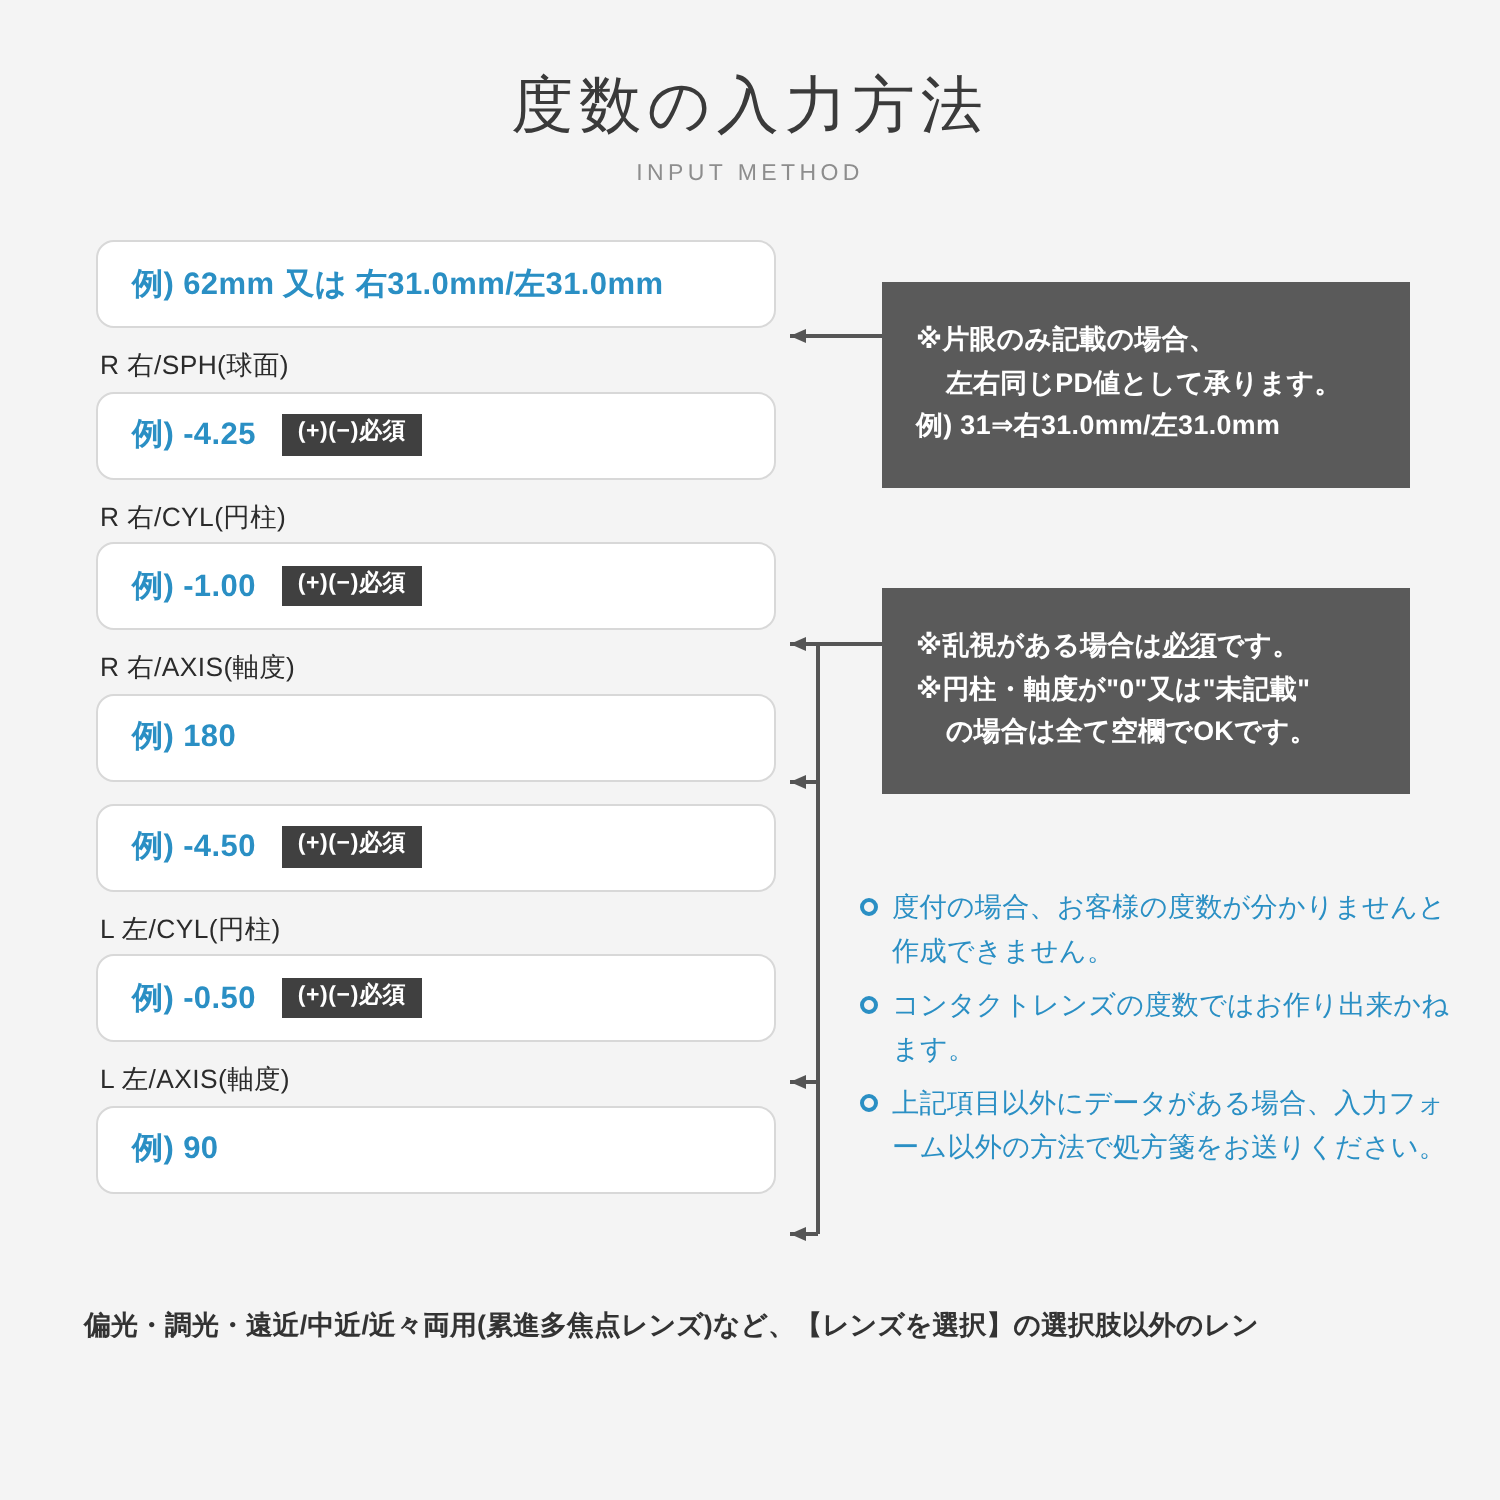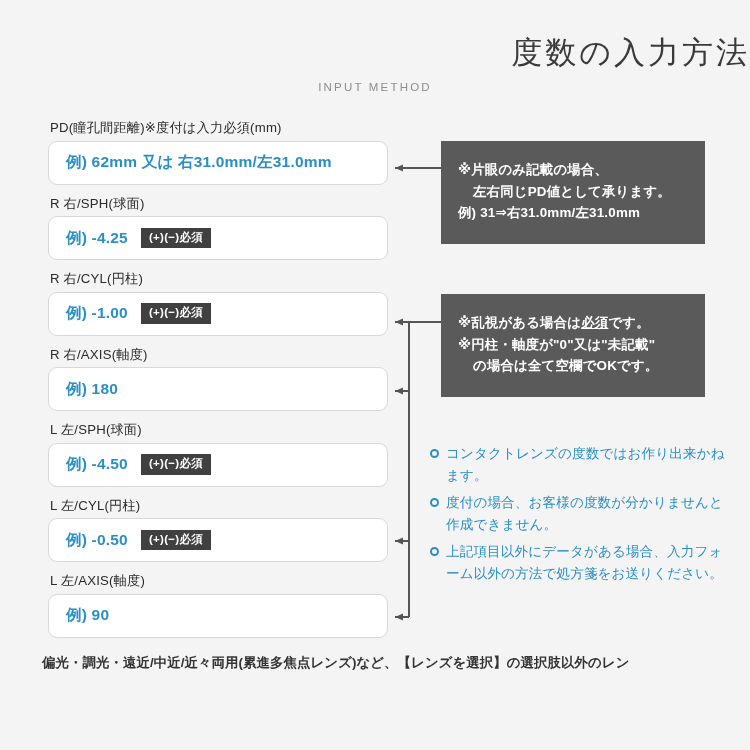--- a/index.html
+++ b/index.html
@@ -23,21 +23,20 @@
     left: 0;
     width: 750px;
     text-align: center;
   }
   .title {
     font-size: 31px;
     font-weight: 400;
     letter-spacing: 3px;
     color: #3a3a3a;
     line-height: 1.1;
-    text-align: right;
   }
   .subtitle {
     margin-top: 11px;
     font-size: 11.5px;
     letter-spacing: 2.2px;
     color: #8d8d8d;
     font-weight: 400;
   }
 
   
@@ -180,21 +179,20 @@
 <body>
 
 <div class="header">
   <div class="title">度数の入力方法</div>
   <div class="subtitle">INPUT METHOD</div>
 </div>
 
 <div class="form-col">
 
   <div class="field-block">
-    <div class="field-label">PD(瞳孔間距離)※度付は入力必須(mm)</div>
     <div class="field-box">
       <span class="field-ph">例) 62mm 又は 右31.0mm/左31.0mm</span>
     </div>
   </div>
 
   <div class="field-block">
     <div class="field-label">R 右/SPH(球面)</div>
     <div class="field-box">
       <span class="field-ph">例) -4.25</span>
       <span class="req-badge">(+)(−)必須</span>
@@ -210,21 +208,20 @@
   </div>
 
   <div class="field-block">
     <div class="field-label">R 右/AXIS(軸度)</div>
     <div class="field-box">
       <span class="field-ph">例) 180</span>
     </div>
   </div>
 
   <div class="field-block">
-    <div class="field-label">L 左/SPH(球面)</div>
     <div class="field-box">
       <span class="field-ph">例) -4.50</span>
       <span class="req-badge">(+)(−)必須</span>
     </div>
   </div>
 
   <div class="field-block">
     <div class="field-label">L 左/CYL(円柱)</div>
     <div class="field-box">
       <span class="field-ph">例) -0.50</span>
@@ -249,25 +246,25 @@
 
 <div class="callout" id="callout-cyl">
   <p><span>※乱視がある場合は</span><span class="u">必須</span><span>です。</span></p>
   <p>※円柱・軸度が"0"又は"未記載"</p>
   <p class="ind">の場合は全て空欄でOKです。</p>
 </div>
 
 <div class="notes">
   <div class="note-item">
     <span class="note-bullet"></span>
-    <span class="note-text">コンタクトレンズの度数ではお作り出来かねます。</span>
+    <span class="note-text">度付の場合、お客様の度数が分かりませんと作成できません。</span>
   </div>
   <div class="note-item">
     <span class="note-bullet"></span>
-    <span class="note-text">度付の場合、お客様の度数が分かりませんと作成できません。</span>
+    <span class="note-text">コンタクトレンズの度数ではお作り出来かねます。</span>
   </div>
   <div class="note-item">
     <span class="note-bullet"></span>
     <span class="note-text">上記項目以外にデータがある場合、入力フォーム以外の方法で処方箋をお送りください。</span>
   </div>
 </div>
 
 <div class="footer">
   <p>偏光・調光・遠近/中近/近々両用(累進多焦点レンズ)など、【レンズを選択】の選択肢以外のレン</p>
 </div>

